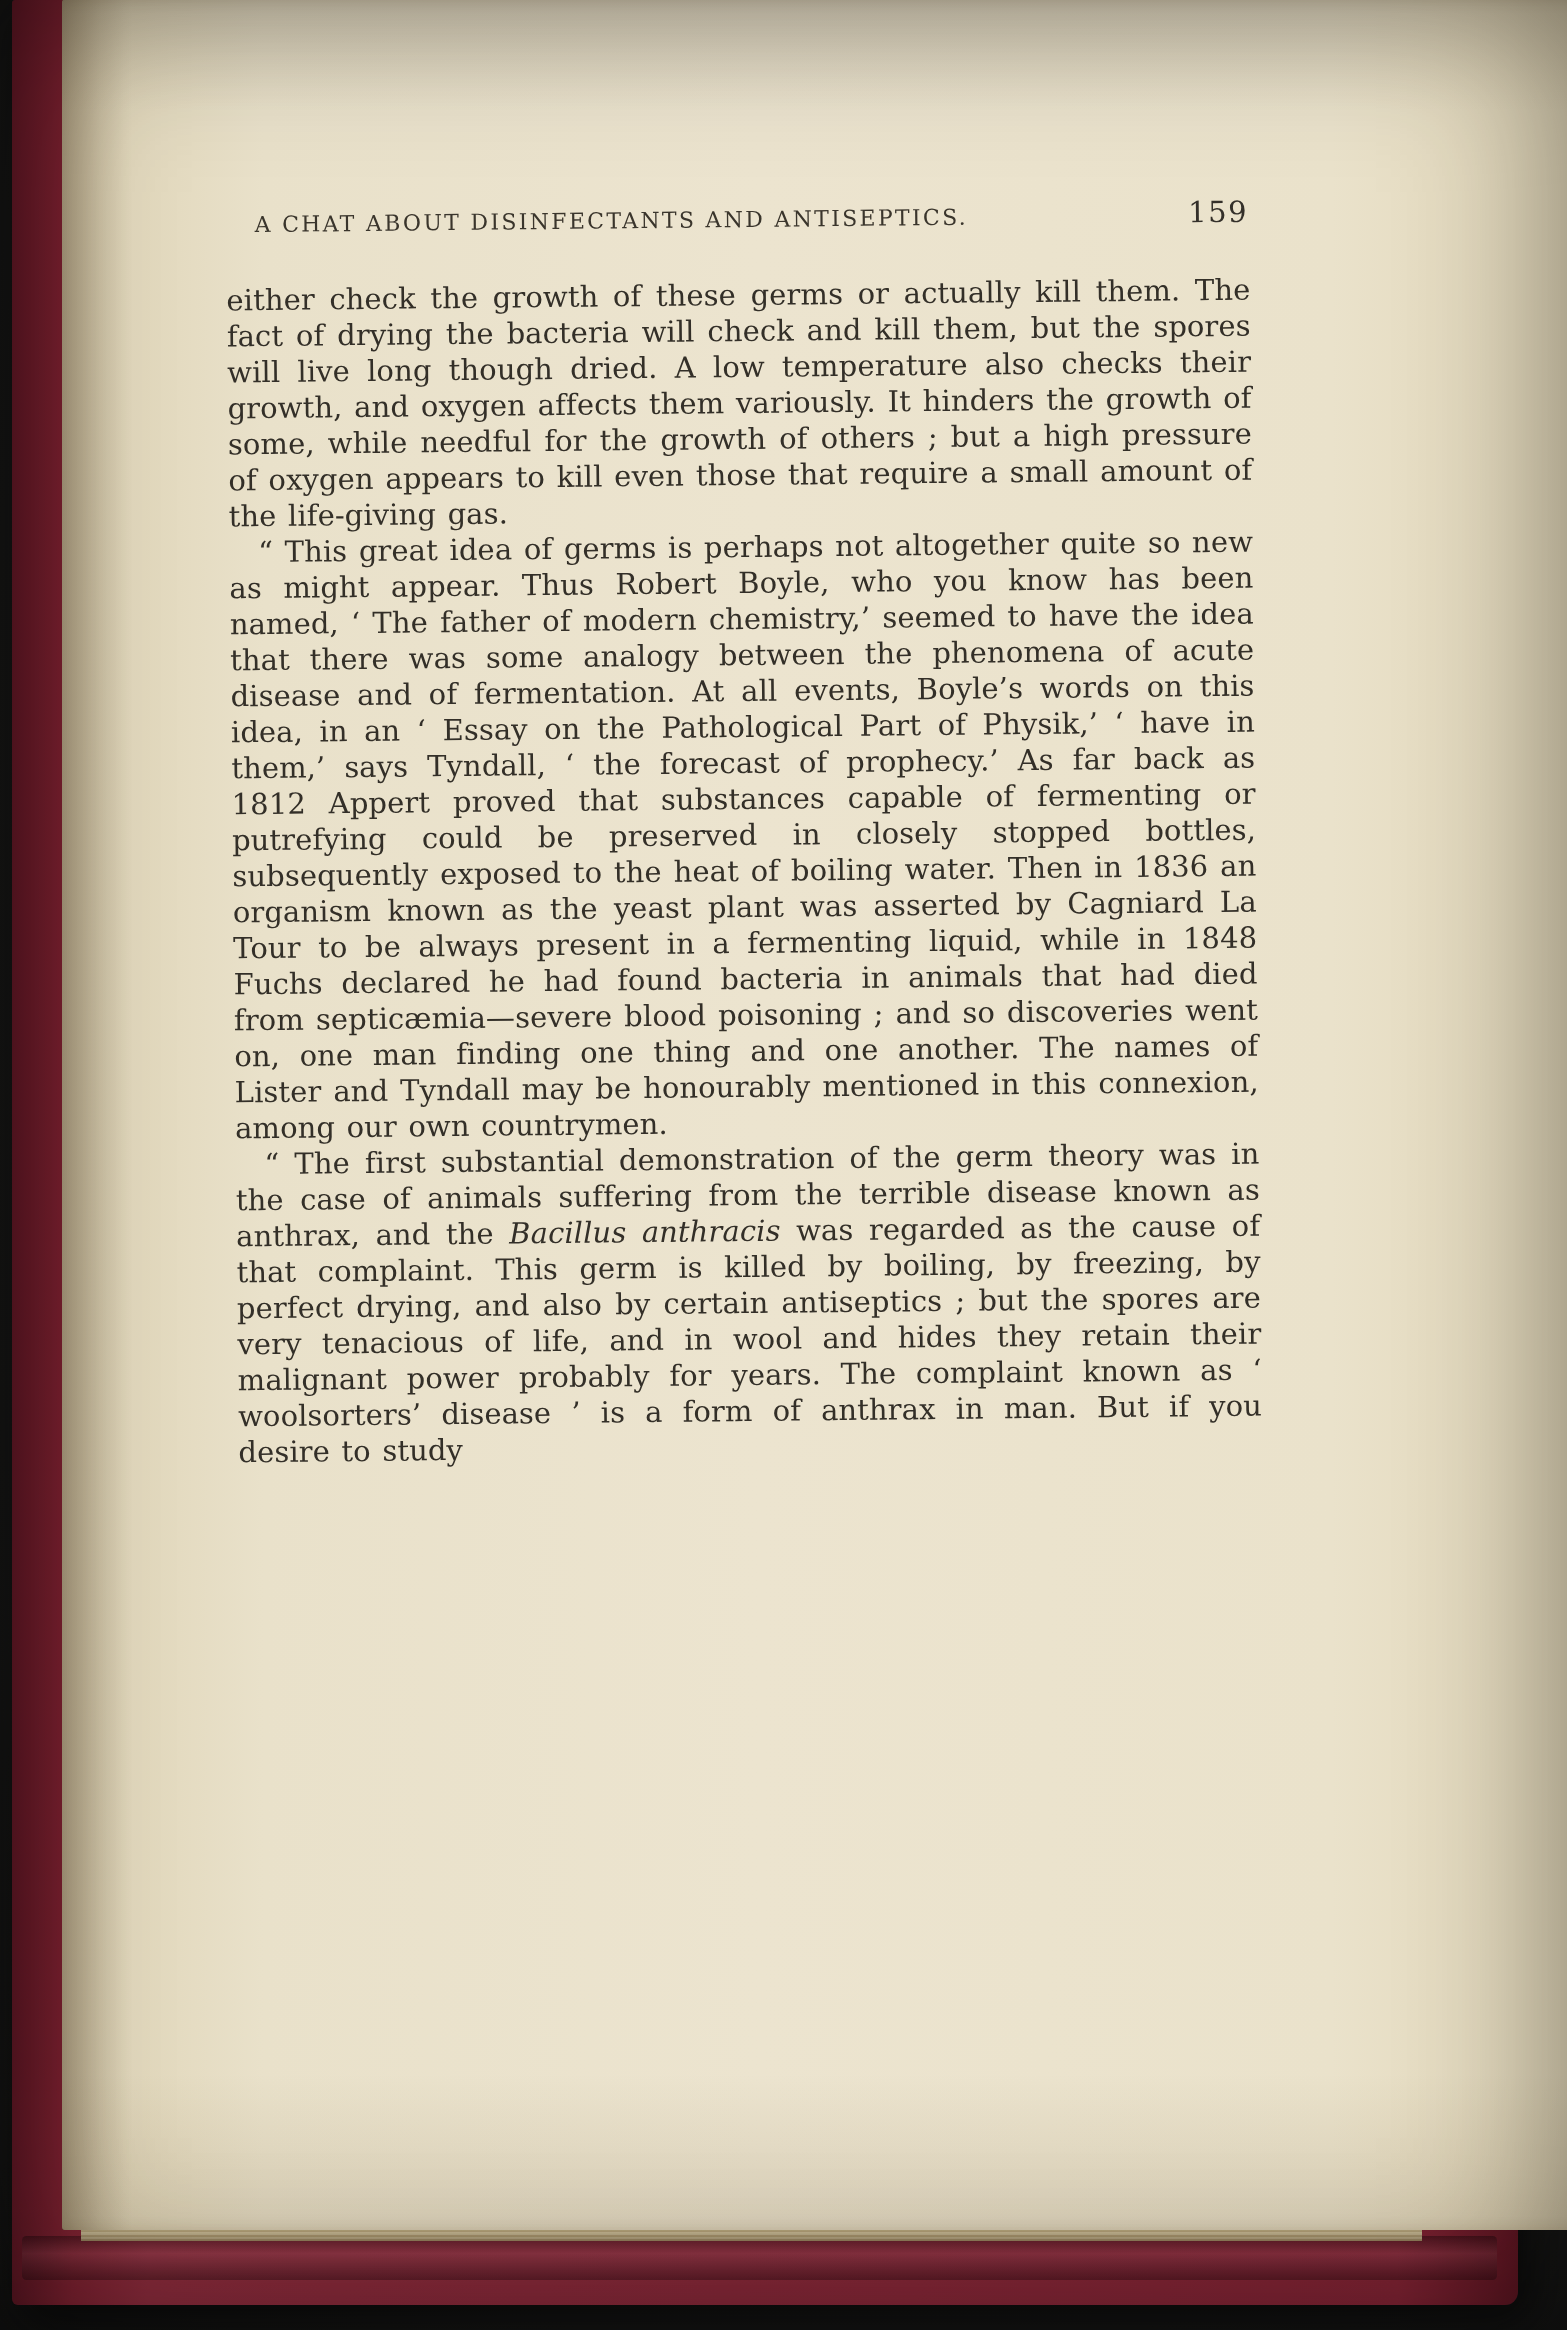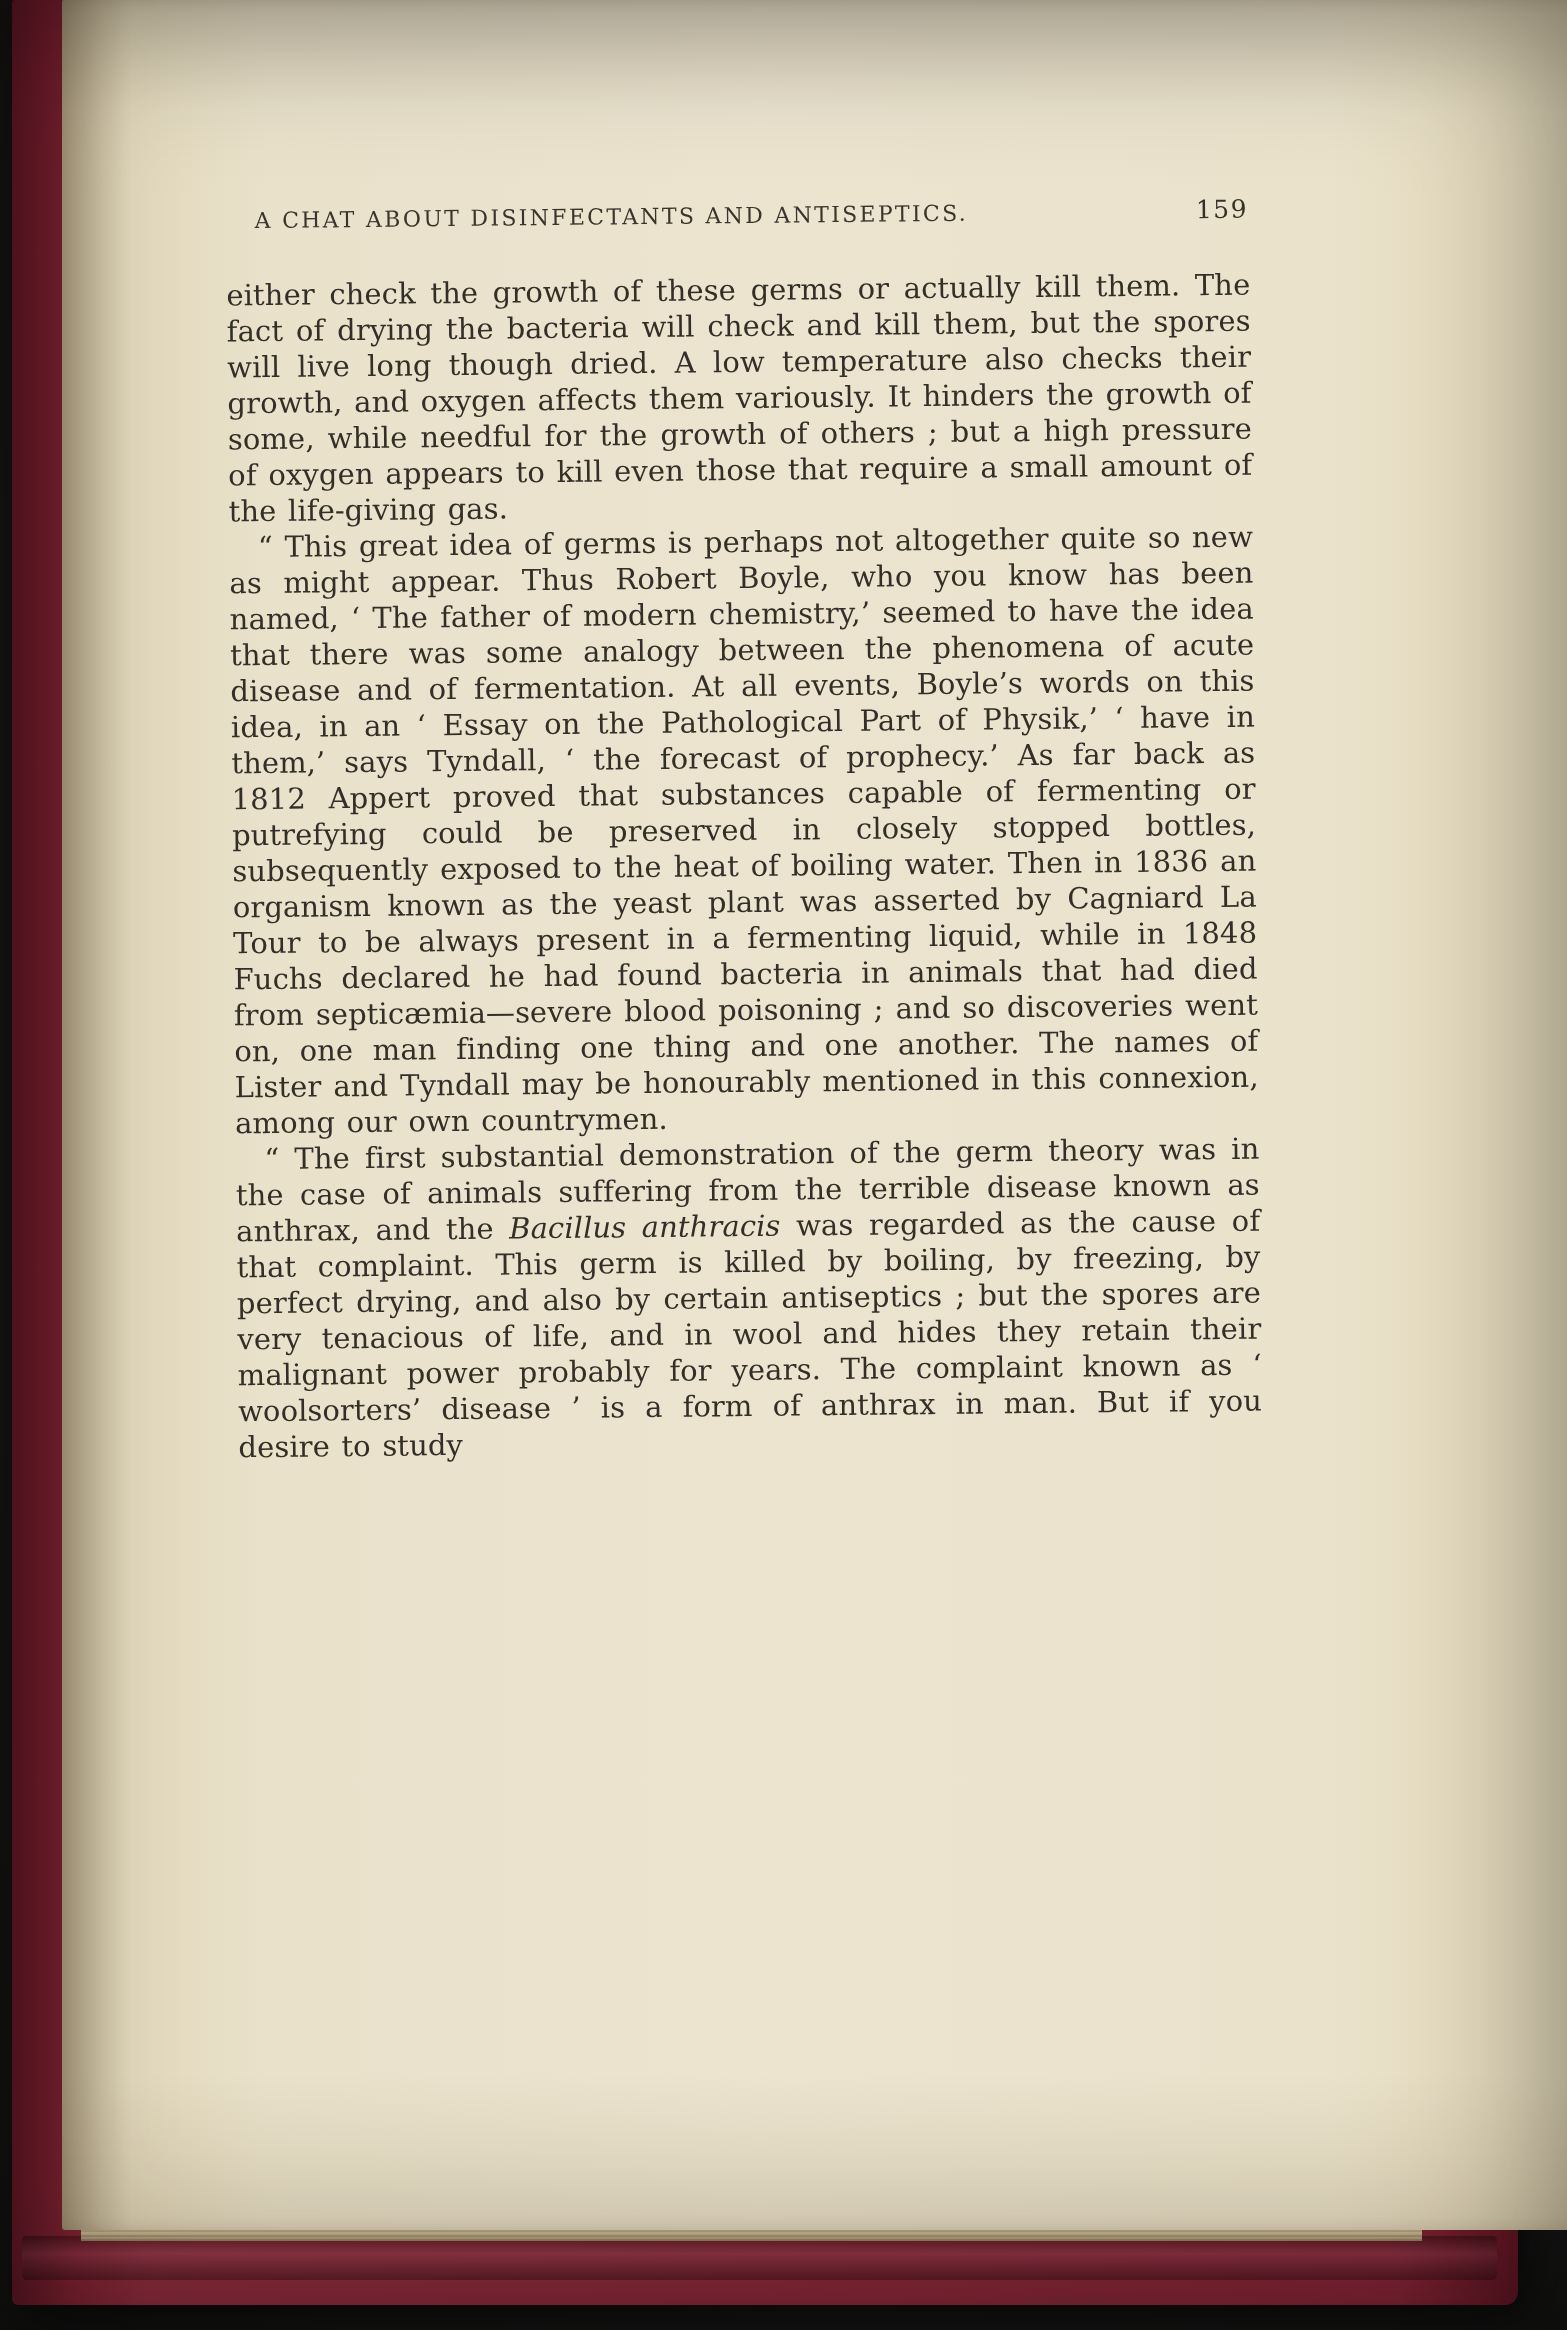--- a/index.html
+++ b/index.html
@@ -72,21 +72,21 @@
     align-items: baseline;
     margin: 0 1.5px 43px 29px;
   }
   .running-head {
     font-size: 22px;
     letter-spacing: 2.3px;
     color: #3a352c;
     white-space: nowrap;
   }
   .page-number {
-    font-size: 25px;
+    font-size: 29px;
     letter-spacing: 1.5px;
     color: #34302a;
   }
   .body-text { }
   .para {
     margin: 0;
     font-size: 29px;
     line-height: 36px;
     text-align: justify;
     word-spacing: 2.2px;

